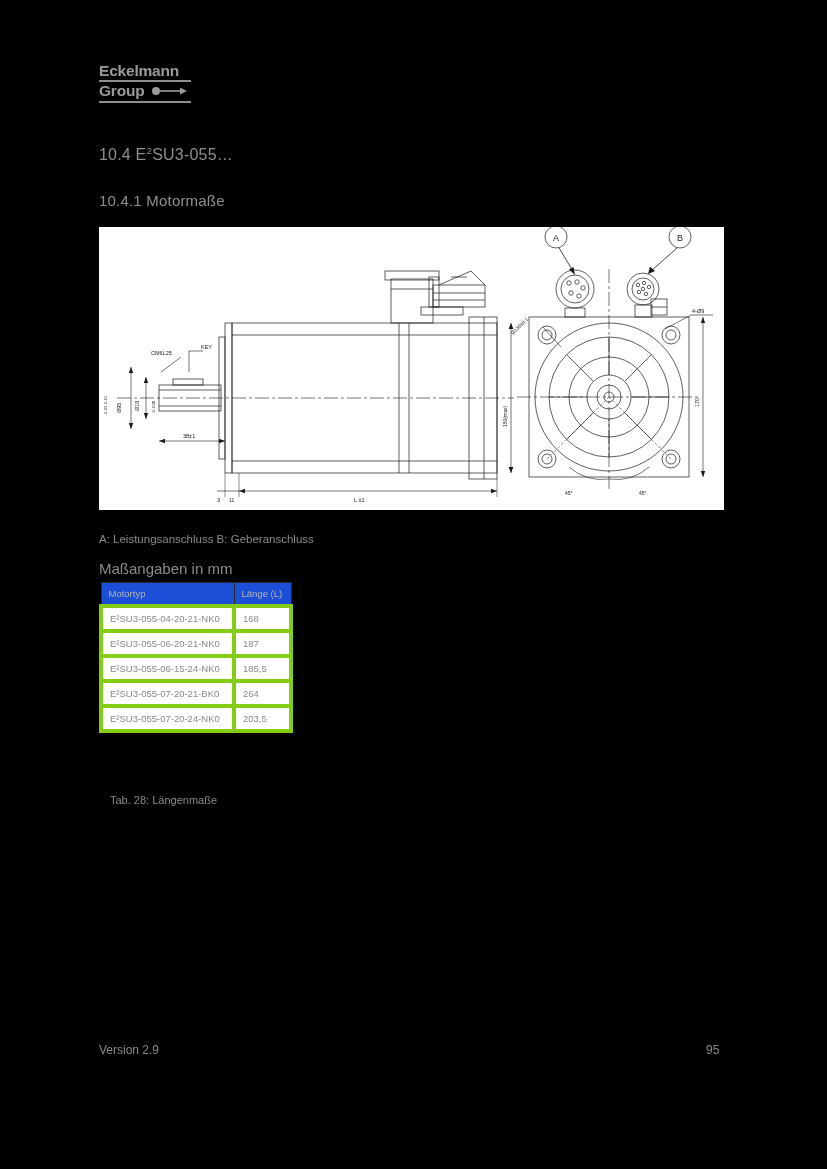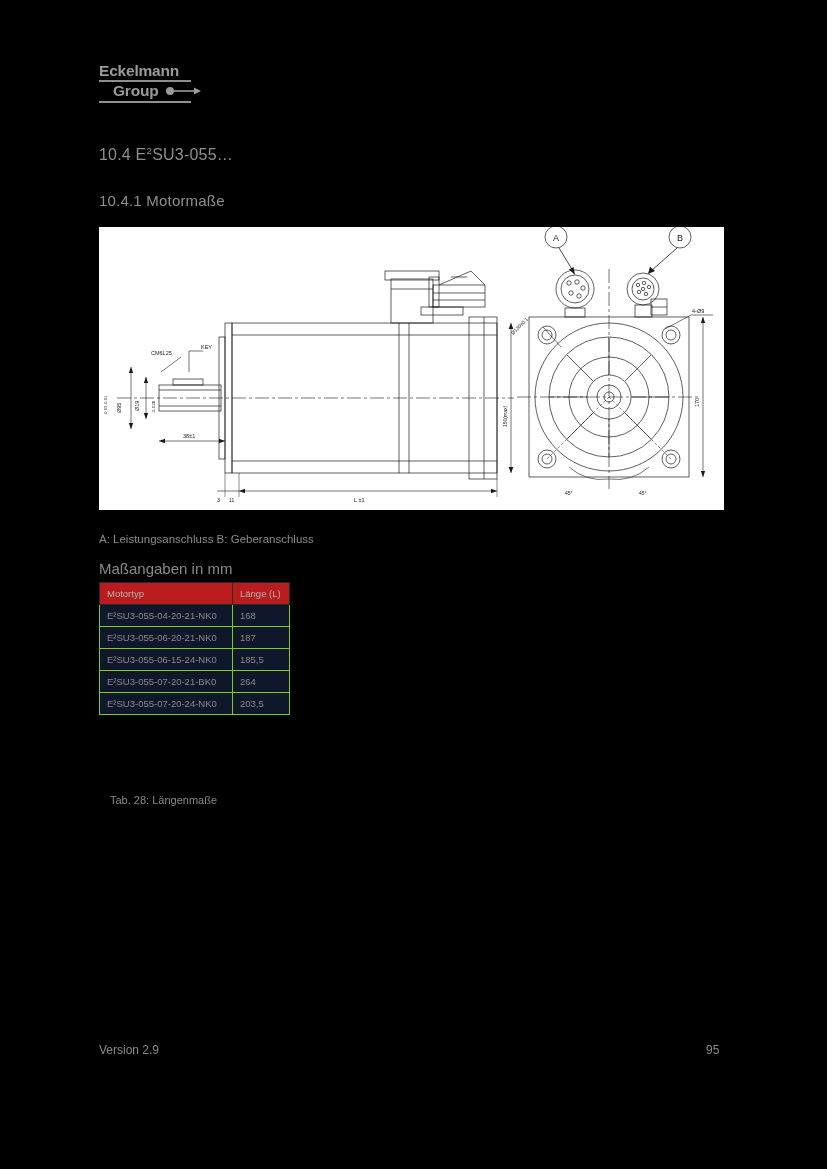--- a/index.html
+++ b/index.html
@@ -39,21 +39,20 @@
   .logo-rule {
     height: 2px;
     background: #8f8f8f;
     margin: 1px 0 1px 0;
     width: 92px;
   }
   .logo-row2 {
     display: flex;
     align-items: center;
     gap: 6px;
-    margin-left: 14px;
   }
   .logo-line2 {
     font-size: 15.5px;
     font-weight: bold;
     color: #9a9a9a;
     letter-spacing: -0.2px;
     line-height: 16px;
   }
   .logo-arrow {
     display: flex;
@@ -118,32 +117,32 @@
   
   .tbl {
     position: absolute;
     left: 99px;
     top: 582px;
     border-collapse: collapse;
     font-size: 9.5px;
     color: #8a8a8a;
   }
   .tbl th {
-    background: #b91c1c;
+    background: #1d4ed8;
     color: #b5b5b5;
     font-weight: normal;
     text-align: left;
     padding: 5px 7px;
     border: 1px solid #2a2a2a;
     font-size: 9.5px;
   }
   .tbl td {
-    background: #0f172a;
+    background: #ffffff;
     padding: 5px 7px;
-    border: 1px solid #84cc16;
+    border: 4px solid #84cc16;
     font-size: 9.5px;
     color: #8a8a8a;
   }
   .tbl .col0 { width: 118px; }
   .tbl .col1 { width: 42px; }
 
   .tbl-caption {
     position: absolute;
     left: 110px;
     top: 794px;

